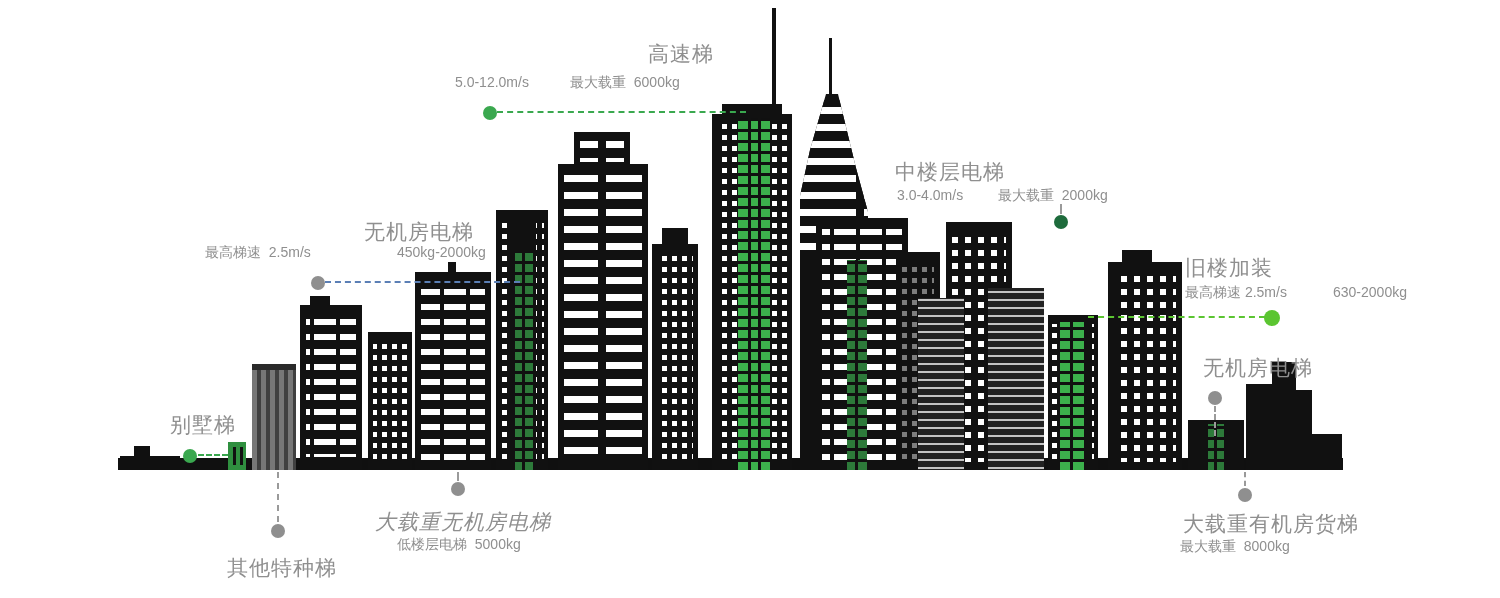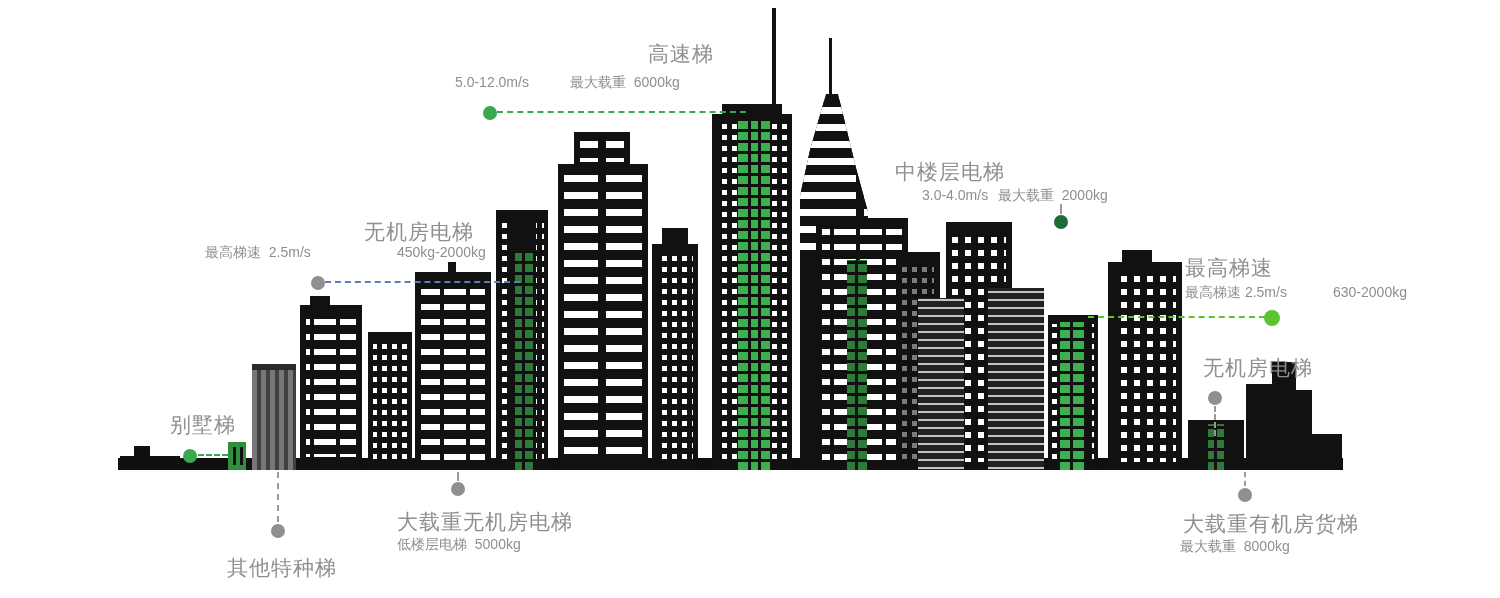--- a/index.html
+++ b/index.html
@@ -192,28 +192,28 @@
   <div>
     <span class="label t" style="left:364px; top:220px;">无机房电梯</span>
     <span class="label d" style="left:205px; top:244px;">最高梯速  2.5m/s</span>
     <span class="label d" style="left:367px; top:244px;margin-left:30px;">450kg-2000kg</span>
     <span class="dot" style="left:311px; top:276px;"></span>
     <span class="hline blue" style="left:325px; top:281px; width:195px;"></span>
   </div>
 
   <div>
     <span class="label t" style="left:895px; top:160px;">中楼层电梯</span>
-    <span class="label d" style="left:897px; top:187px;margin-left:25px;">3.0-4.0m/s</span>
+    <span class="label d" style="left:897px; top:187px;">3.0-4.0m/s</span>
     <span class="label d" style="left:998px; top:187px;">最大载重  2000kg</span>
     <span class="vline" style="left:1060px; top:204px; height:10px;"></span>
     <span class="dot dark" style="left:1054px; top:215px;"></span>
   </div>
 
   <div>
-    <span class="label t" style="left:1185px; top:256px;">最高梯速</span>
+    <span class="label t" style="left:1185px; top:256px;">旧楼加装</span>
     <span class="label d" style="left:1185px; top:284px;">最高梯速 2.5m/s</span>
     <span class="label d" style="left:1333px; top:284px;">630-2000kg</span>
     <span class="hline bright" style="left:1088px; top:316px; width:177px;"></span>
     <span class="dot bright" style="left:1264px; top:310px;"></span>
   </div>
 
   <div>
     <span class="label t" style="left:1203px; top:356px;">无机房电梯</span>
     <span class="dot" style="left:1208px; top:391px;"></span>
     <span class="vline" style="left:1214px; top:406px; height:30px;"></span>
@@ -227,21 +227,21 @@
 
   <div>
     <span class="vline" style="left:277px; top:472px; height:50px;"></span>
     <span class="dot" style="left:271px; top:524px;"></span>
     <span class="label t" style="left:227px; top:556px;">其他特种梯</span>
   </div>
 
   <div>
     <span class="vline" style="left:457px; top:472px; height:9px;"></span>
     <span class="dot" style="left:451px; top:482px;"></span>
-    <span class="label t" style="left:397px; top:510px;">大载重无机房电梯</span>
+    <span class="label t" style="left:375px; top:510px;font-style:italic;">大载重无机房电梯</span>
     <span class="label d" style="left:397px; top:536px;">低楼层电梯  5000kg</span>
   </div>
 
   <div>
     <span class="vline" style="left:1244px; top:472px; height:14px;"></span>
     <span class="dot" style="left:1238px; top:488px;"></span>
     <span class="label t" style="left:1183px; top:512px;">大载重有机房货梯</span>
     <span class="label d" style="left:1180px; top:538px;">最大载重  8000kg</span>
   </div>
 

